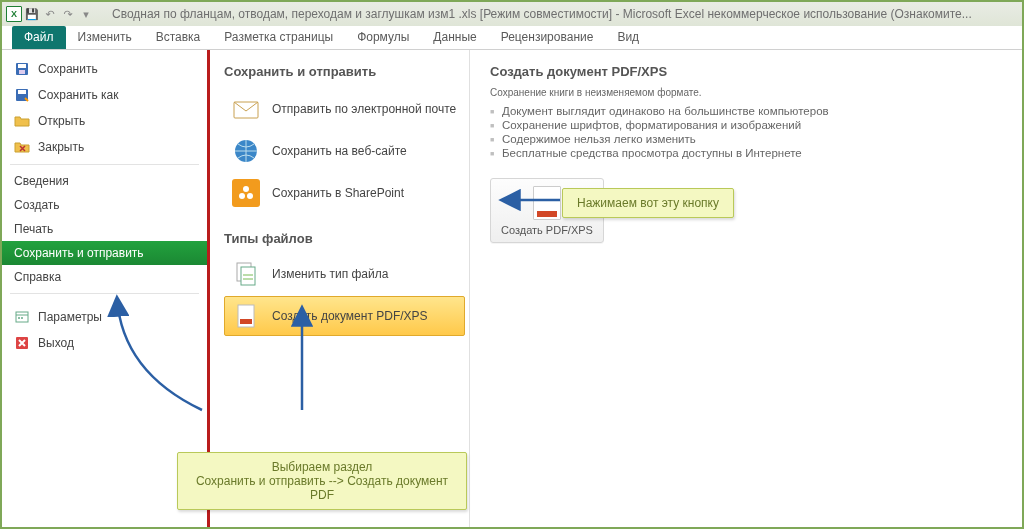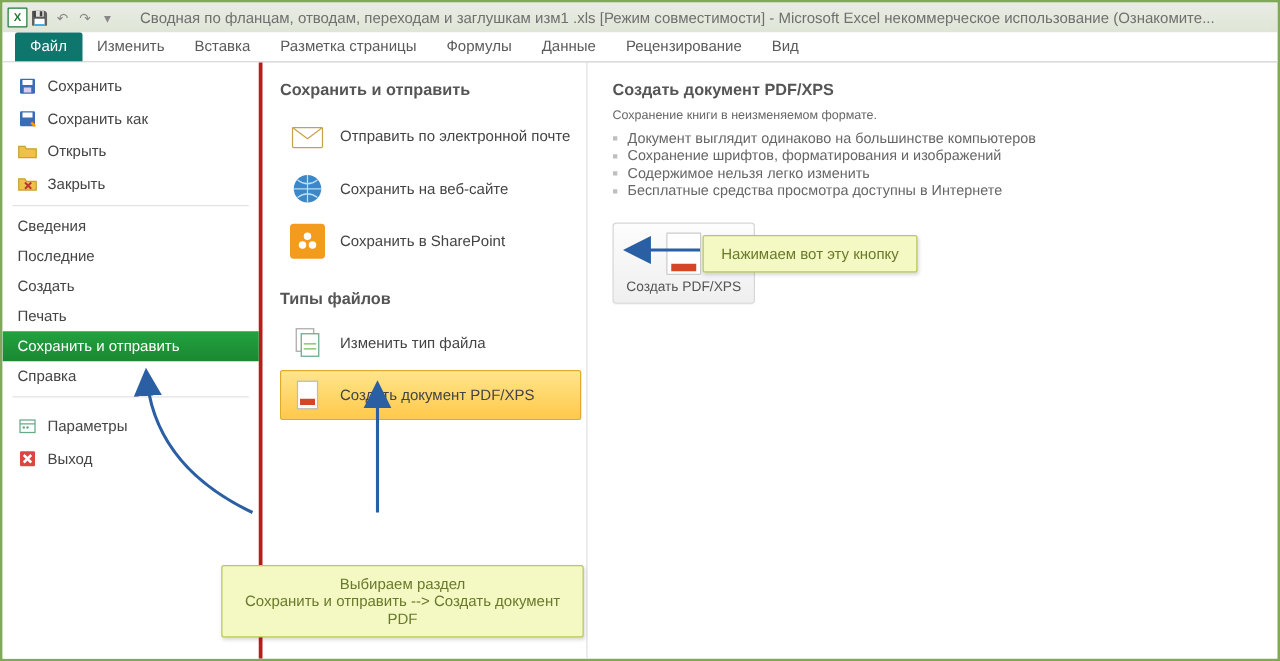--- a/index.html
+++ b/index.html
@@ -116,23 +116,20 @@
           <svg viewBox="0 0 16 16">
             <path d="M1 4 h5 l1 2 h8 v7 h-14z" fill="#f0c04c" stroke="#caa030"></path>
             <path d="M6 7 l5 5 M11 7 l-5 5" stroke="#b33" stroke-width="1.5"></path>
           </svg>
         </span>
       <span>Закрыть</span>
     </div>
     <div class="sb-sep"></div>
     <div class="sb-item">
         <span>Сведения</span>
-      </div>
-    <div class="sb-item">
-        <span>Последние</span>
       </div>
     <div class="sb-item">
         <span>Создать</span>
       </div>
     <div class="sb-item">
         <span>Печать</span>
       </div>
     <div class="sb-item sel">
         <span>Сохранить и отправить</span>
       </div>

